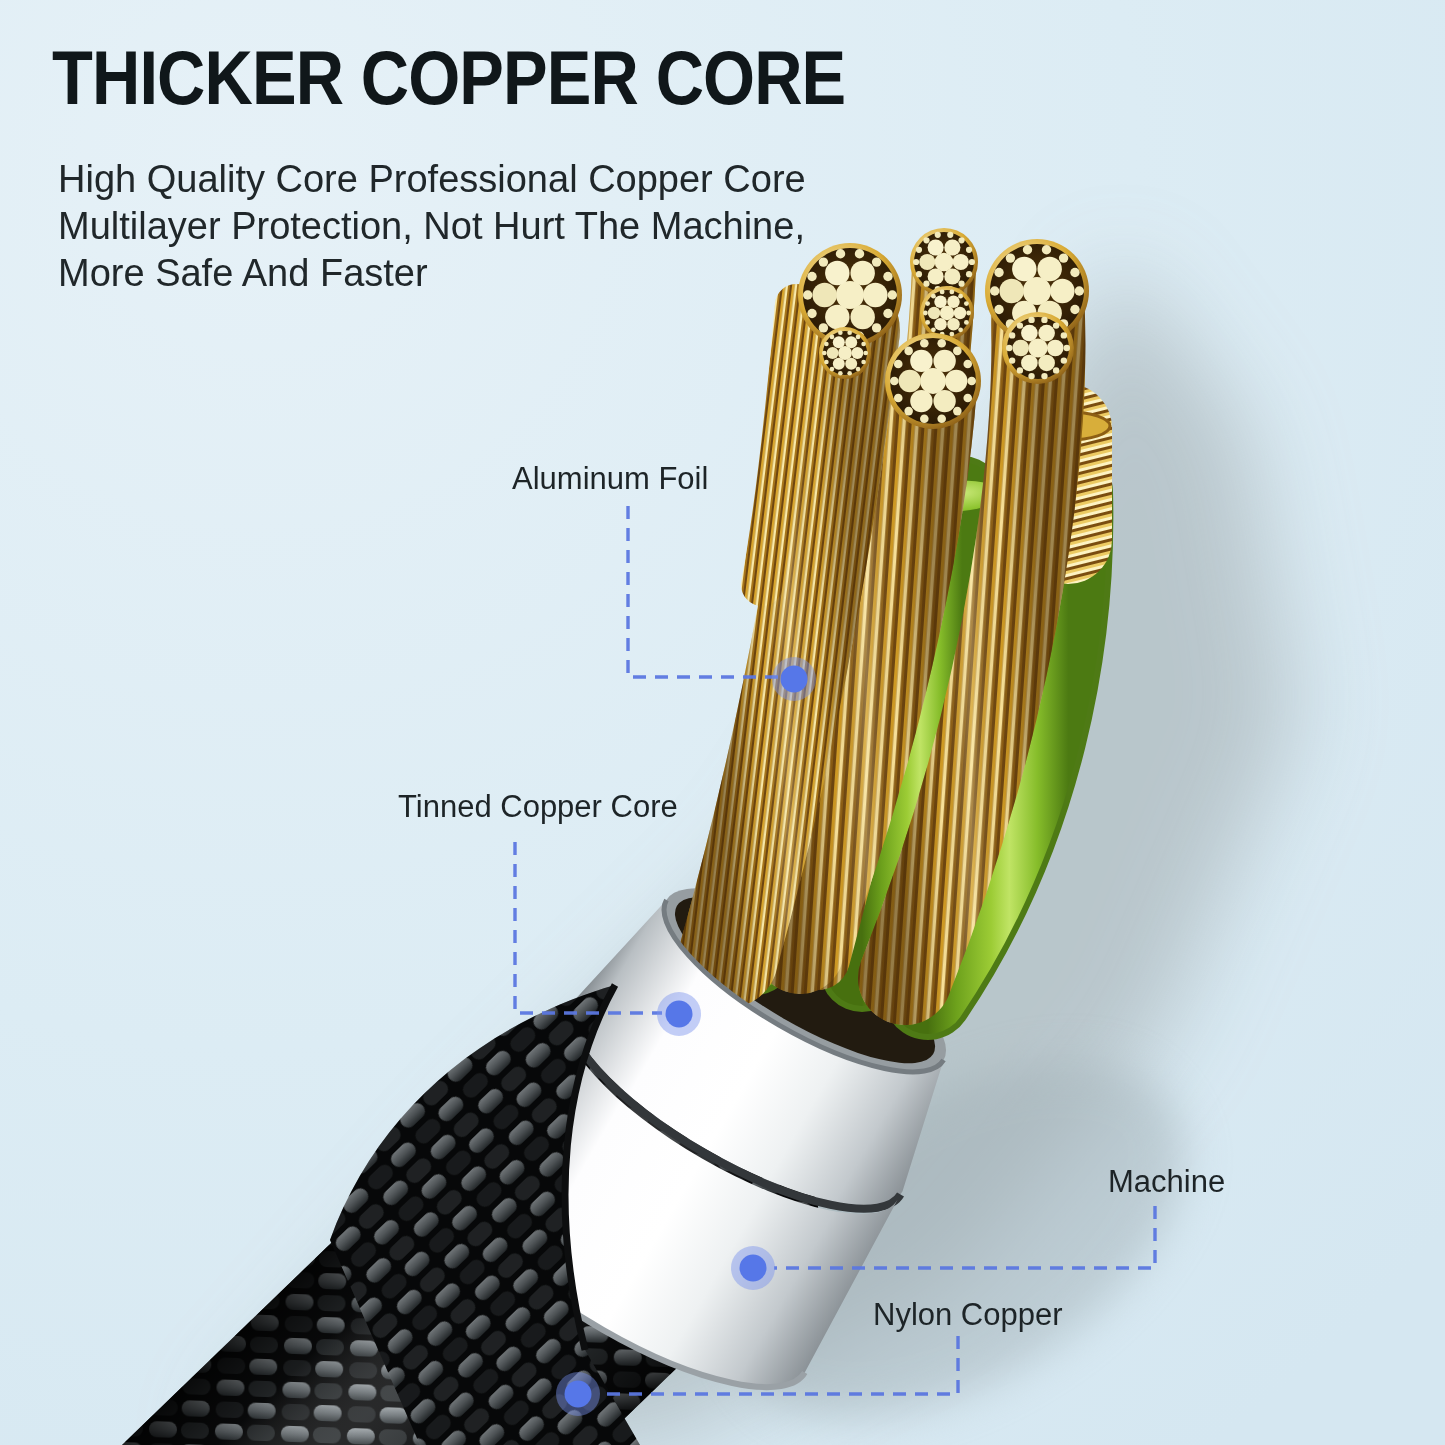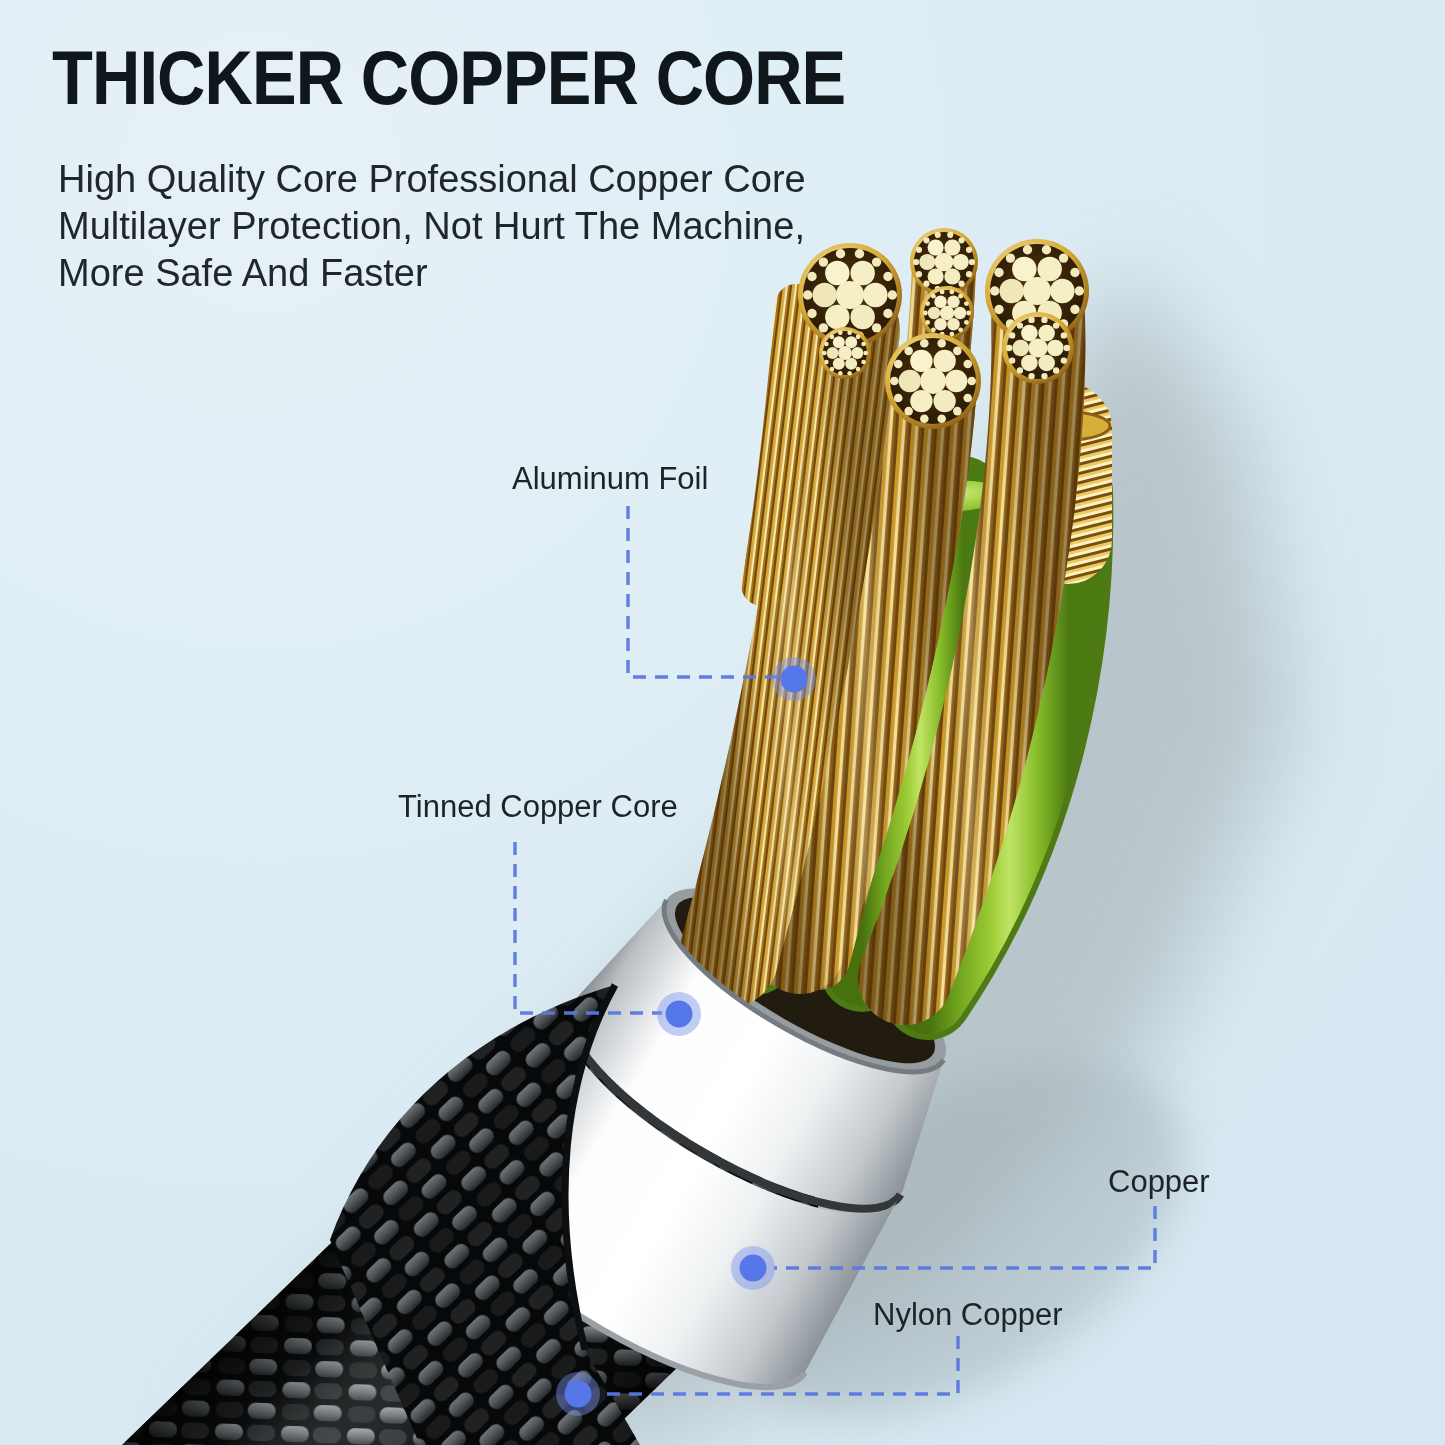--- a/index.html
+++ b/index.html
@@ -276,15 +276,15 @@
   <div class="page-title">THICKER COPPER CORE</div>
 
   <div class="page-subtitle">
     <div>High Quality Core Professional Copper Core</div>
     <div>Multilayer Protection, Not Hurt The Machine,</div>
     <div>More Safe And Faster</div>
   </div>
 
   <div class="callout-label lbl-aluminum">Aluminum Foil</div>
   <div class="callout-label lbl-tinned">Tinned Copper Core</div>
-  <div class="callout-label lbl-shield">Copper</div>
+  <div class="callout-label lbl-shield">Machine</div>
   <div class="callout-label lbl-nylon">Nylon Copper</div>
 </div>
 
 </body></html>

